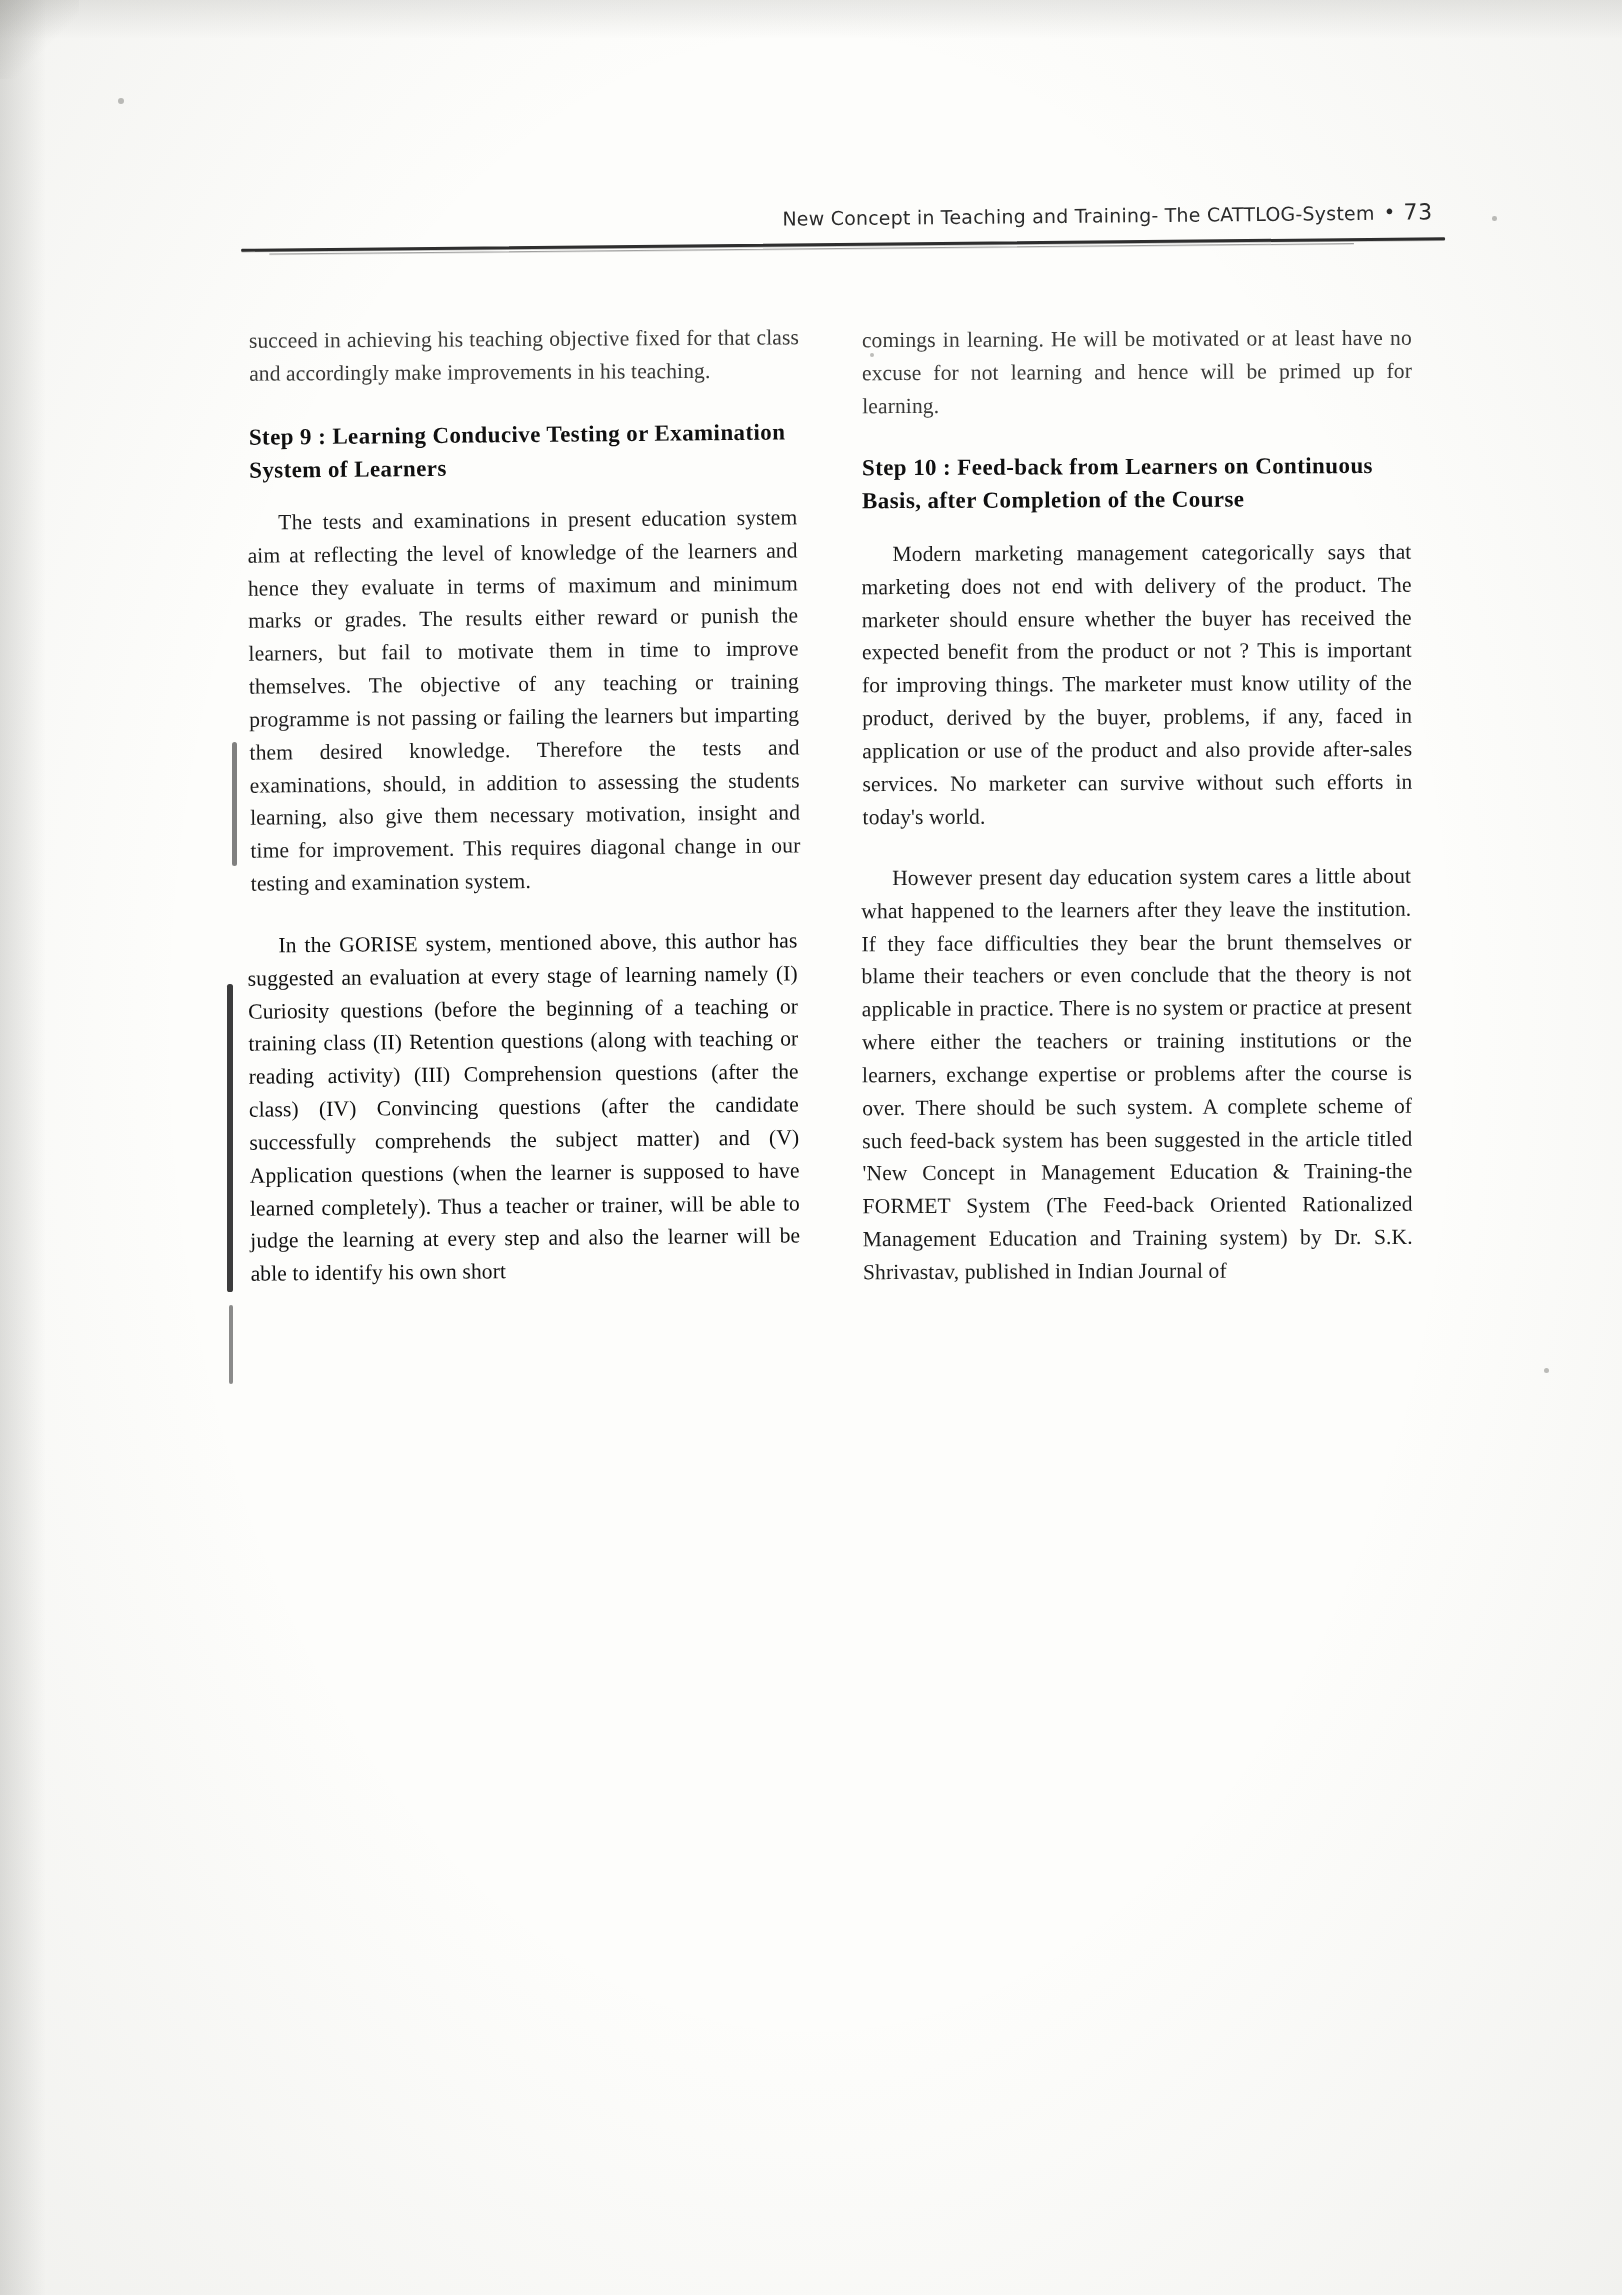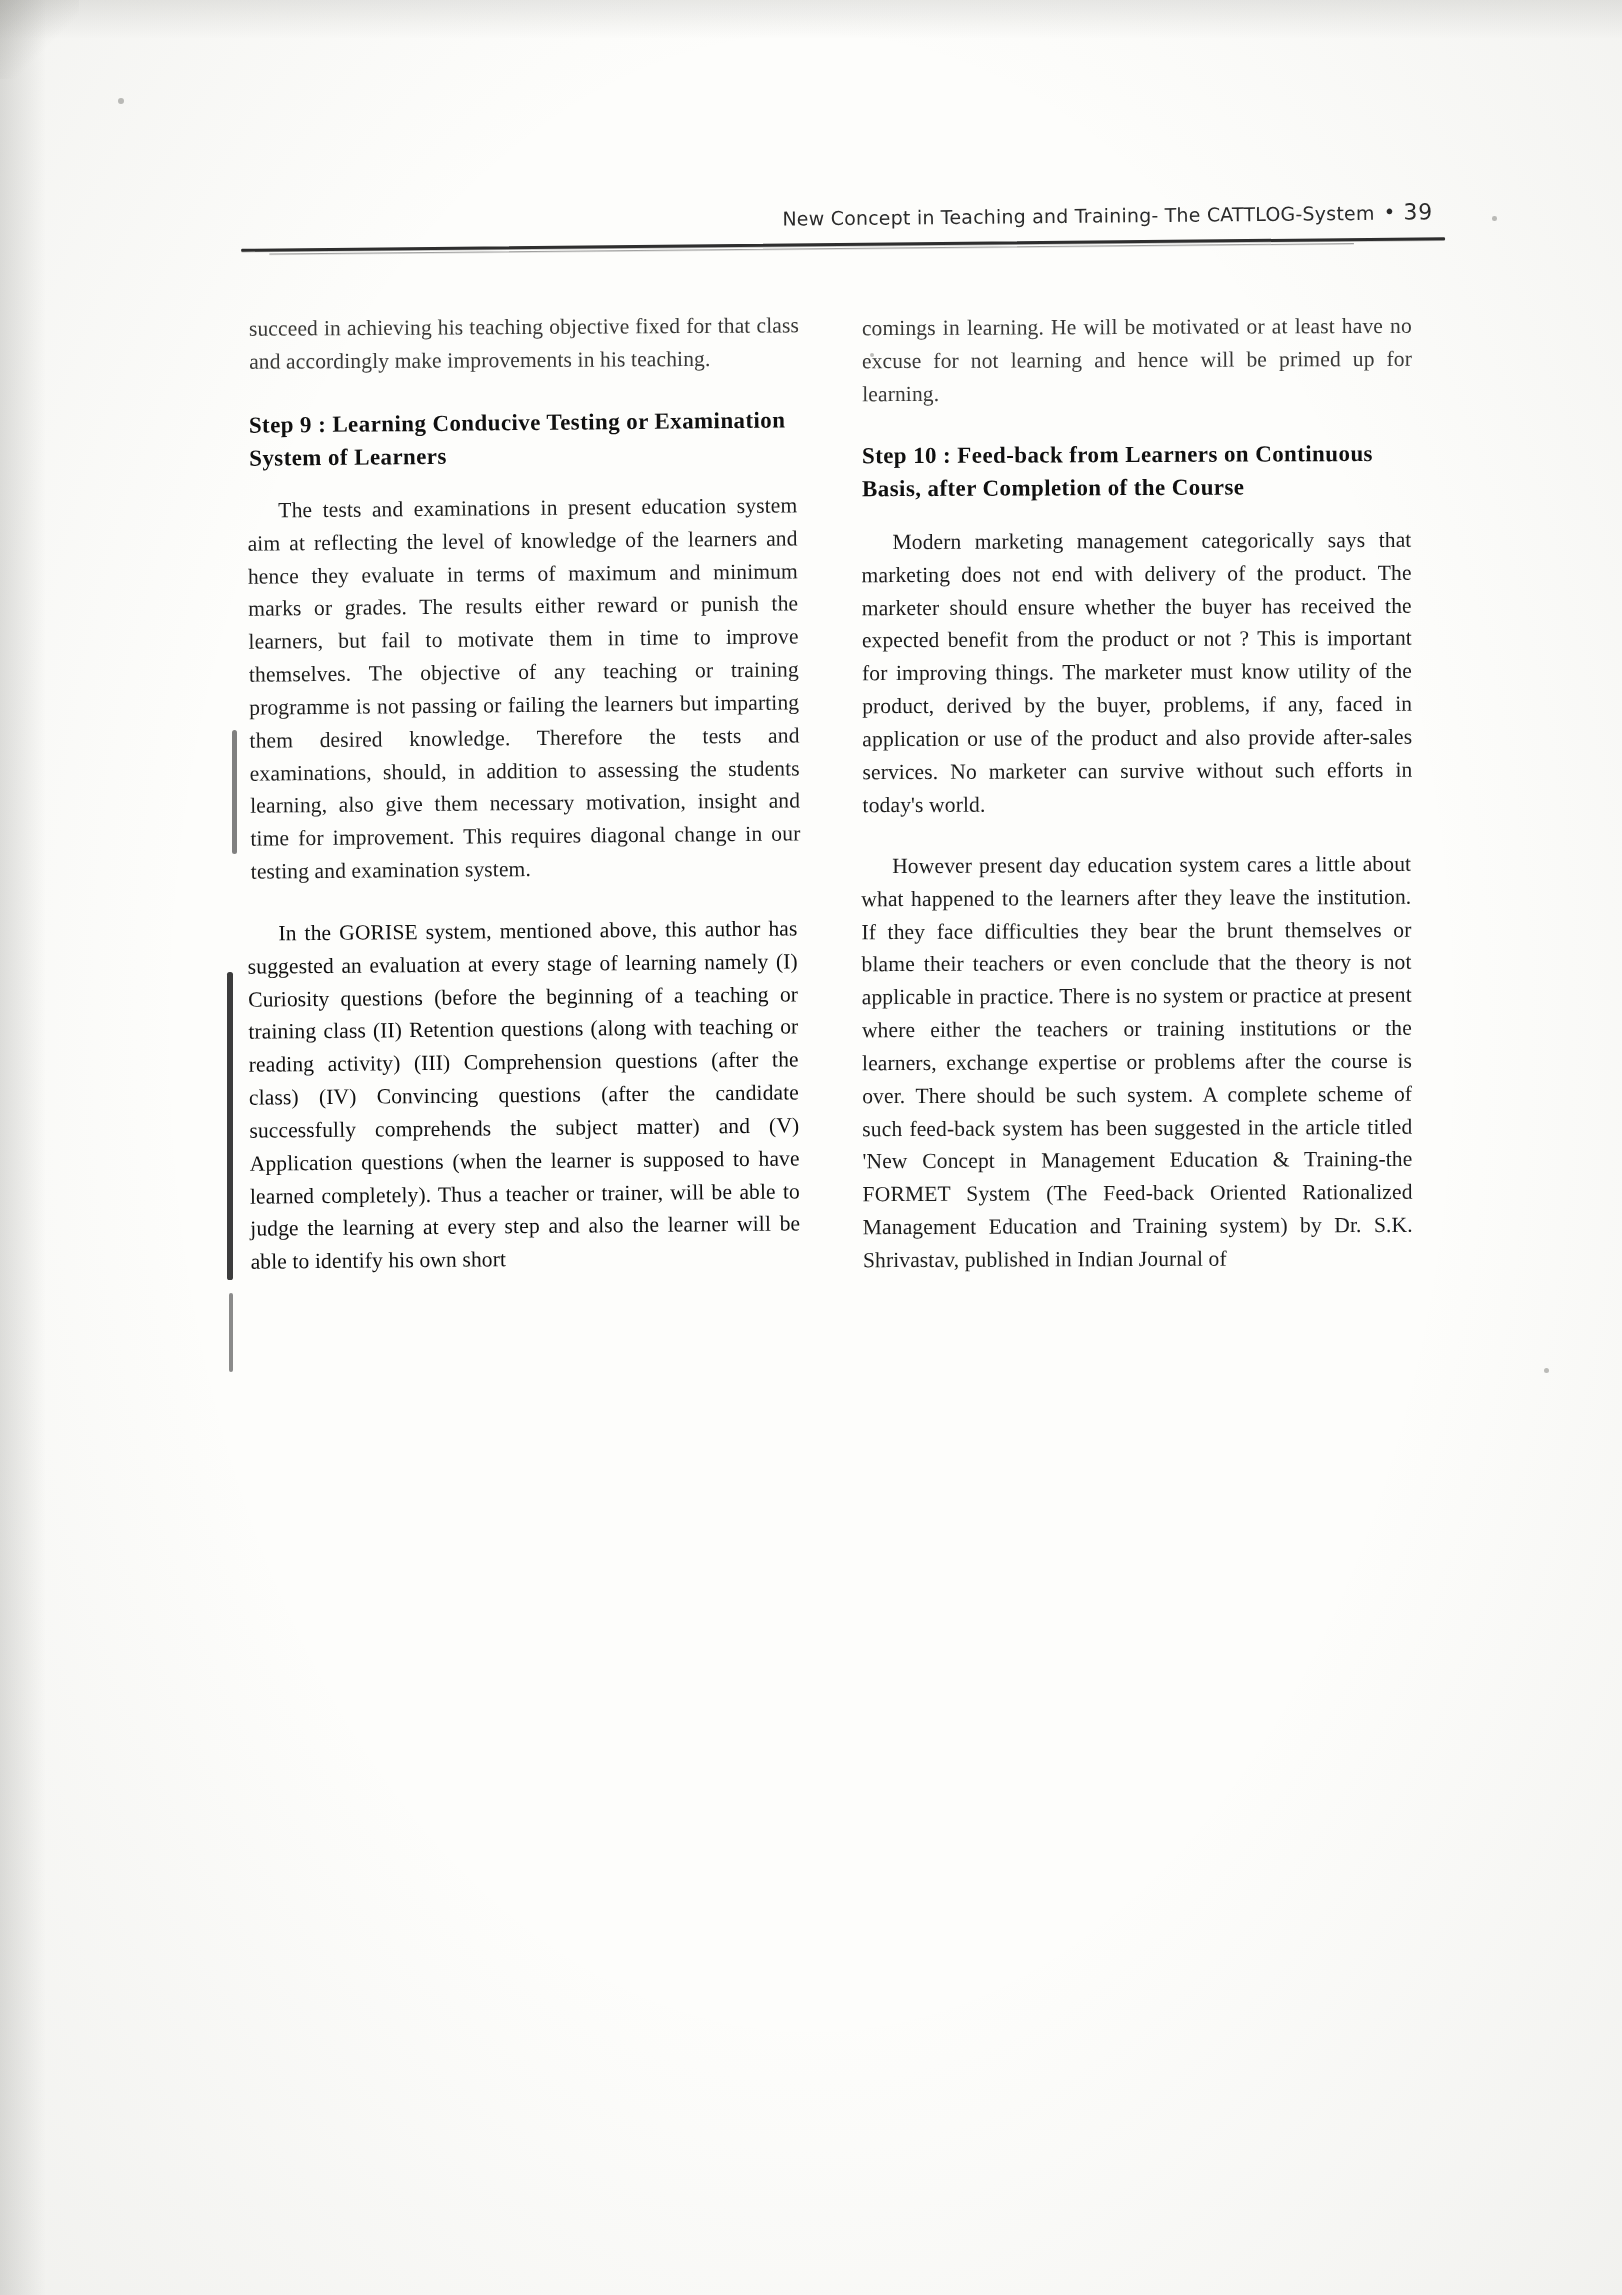--- a/index.html
+++ b/index.html
@@ -100,21 +100,21 @@
     background: #555;
     left: 19.6px;
     right: 79px;
     opacity: .55;
   }
 
   
   .columns {
     display: flex;
     gap: 63px;
-    margin-top: 43px;
+    margin-top: 55px;
   }
   .col {
     width: 550px;
     position: relative;
   }
 
   p {
     margin: 0 0 0 0;
     font-size: 21.6px;
     line-height: 1.52;
@@ -173,21 +173,21 @@
 
   <div class="speck" style="left:118px;top:98px;width:5.9px;height:5.9px;"></div>
   <div class="speck" style="left:1492px;top:216px;width:4.6px;height:4.6px;"></div>
   <div class="speck" style="left:870px;top:353px;width:3.9px;height:3.9px;"></div>
   <div class="speck" style="left:1544px;top:1368px;width:5.2px;height:5.2px;"></div>
 
   <div class="content">
 
     <div class="runhead">
       <div class="runhead-text">
-        <span>New Concept in Teaching and Training- The CATTLOG-System</span><span class="runhead-dot">•</span><span class="runhead-page">39</span>
+        <span>New Concept in Teaching and Training- The CATTLOG-System</span><span class="runhead-dot">•</span><span class="runhead-page">73</span>
       </div>
       <div class="rule"></div>
       <div class="rule thin"></div>
     </div>
 
     <div class="columns">
 
       <div class="col col-left">
         <div class="smudge s1"></div>
         <div class="smudge s2"></div>

